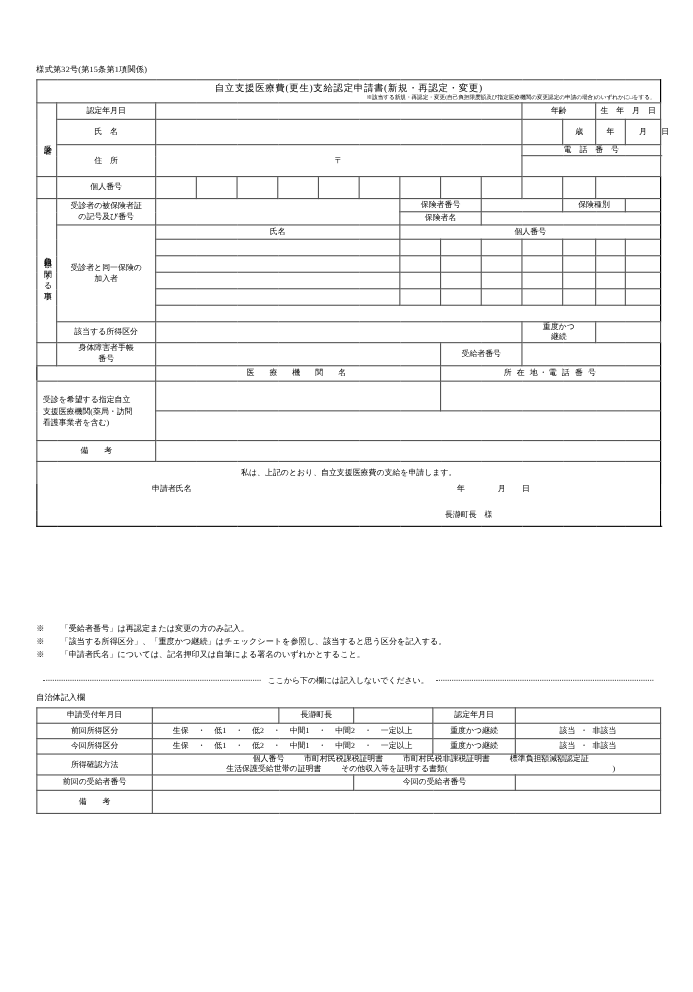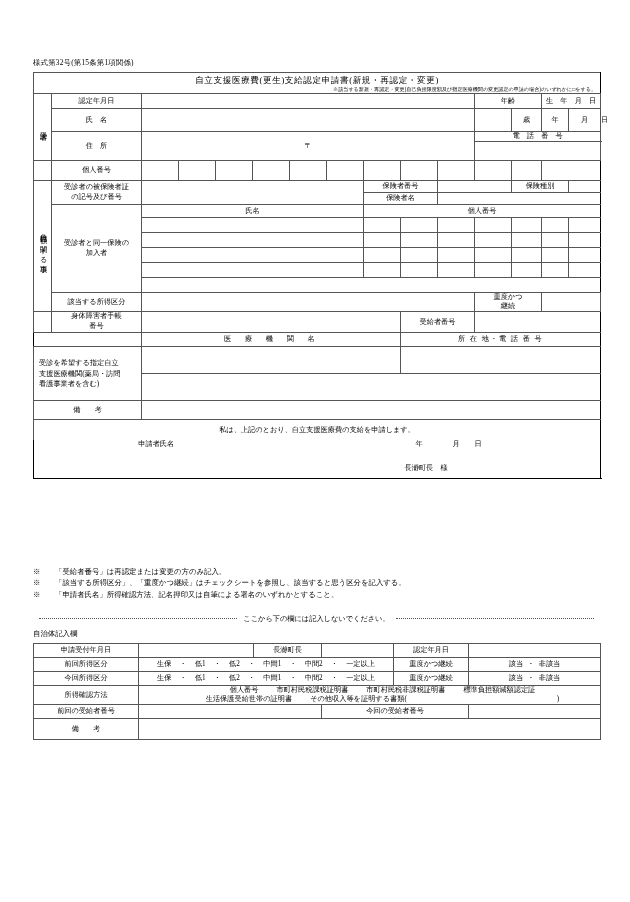--- a/index.html
+++ b/index.html
@@ -339,21 +339,21 @@
         <td colspan="9" style="height:14px;border:none;"></td>
         <td colspan="6" style="border:none;text-align:left;padding-left:4px;vertical-align:top;">長瀞町長　様</td>
       </tr>
     </tbody>
       </table>
   </div>
 
   <div class="notes">
     <div><span class="mk">※</span><span>「受給者番号」は再認定または変更の方のみ記入。</span></div>
     <div><span class="mk">※</span><span>「該当する所得区分」、「重度かつ継続」はチェックシートを参照し、該当すると思う区分を記入する。</span></div>
-    <div><span class="mk">※</span><span>「申請者氏名」所得確認方法、記名押印又は自筆による署名のいずれかとすること。</span></div>
+    <div><span class="mk">※</span><span>「申請者氏名」については、記名押印又は自筆による署名のいずれかとすること。</span></div>
   </div>
 
   <div class="divider">
     <span class="dots"></span>
     <span>ここから下の欄には記入しないでください。</span>
     <span class="dots"></span>
   </div>
 
   <div class="muni-title">自治体記入欄</div>
 

